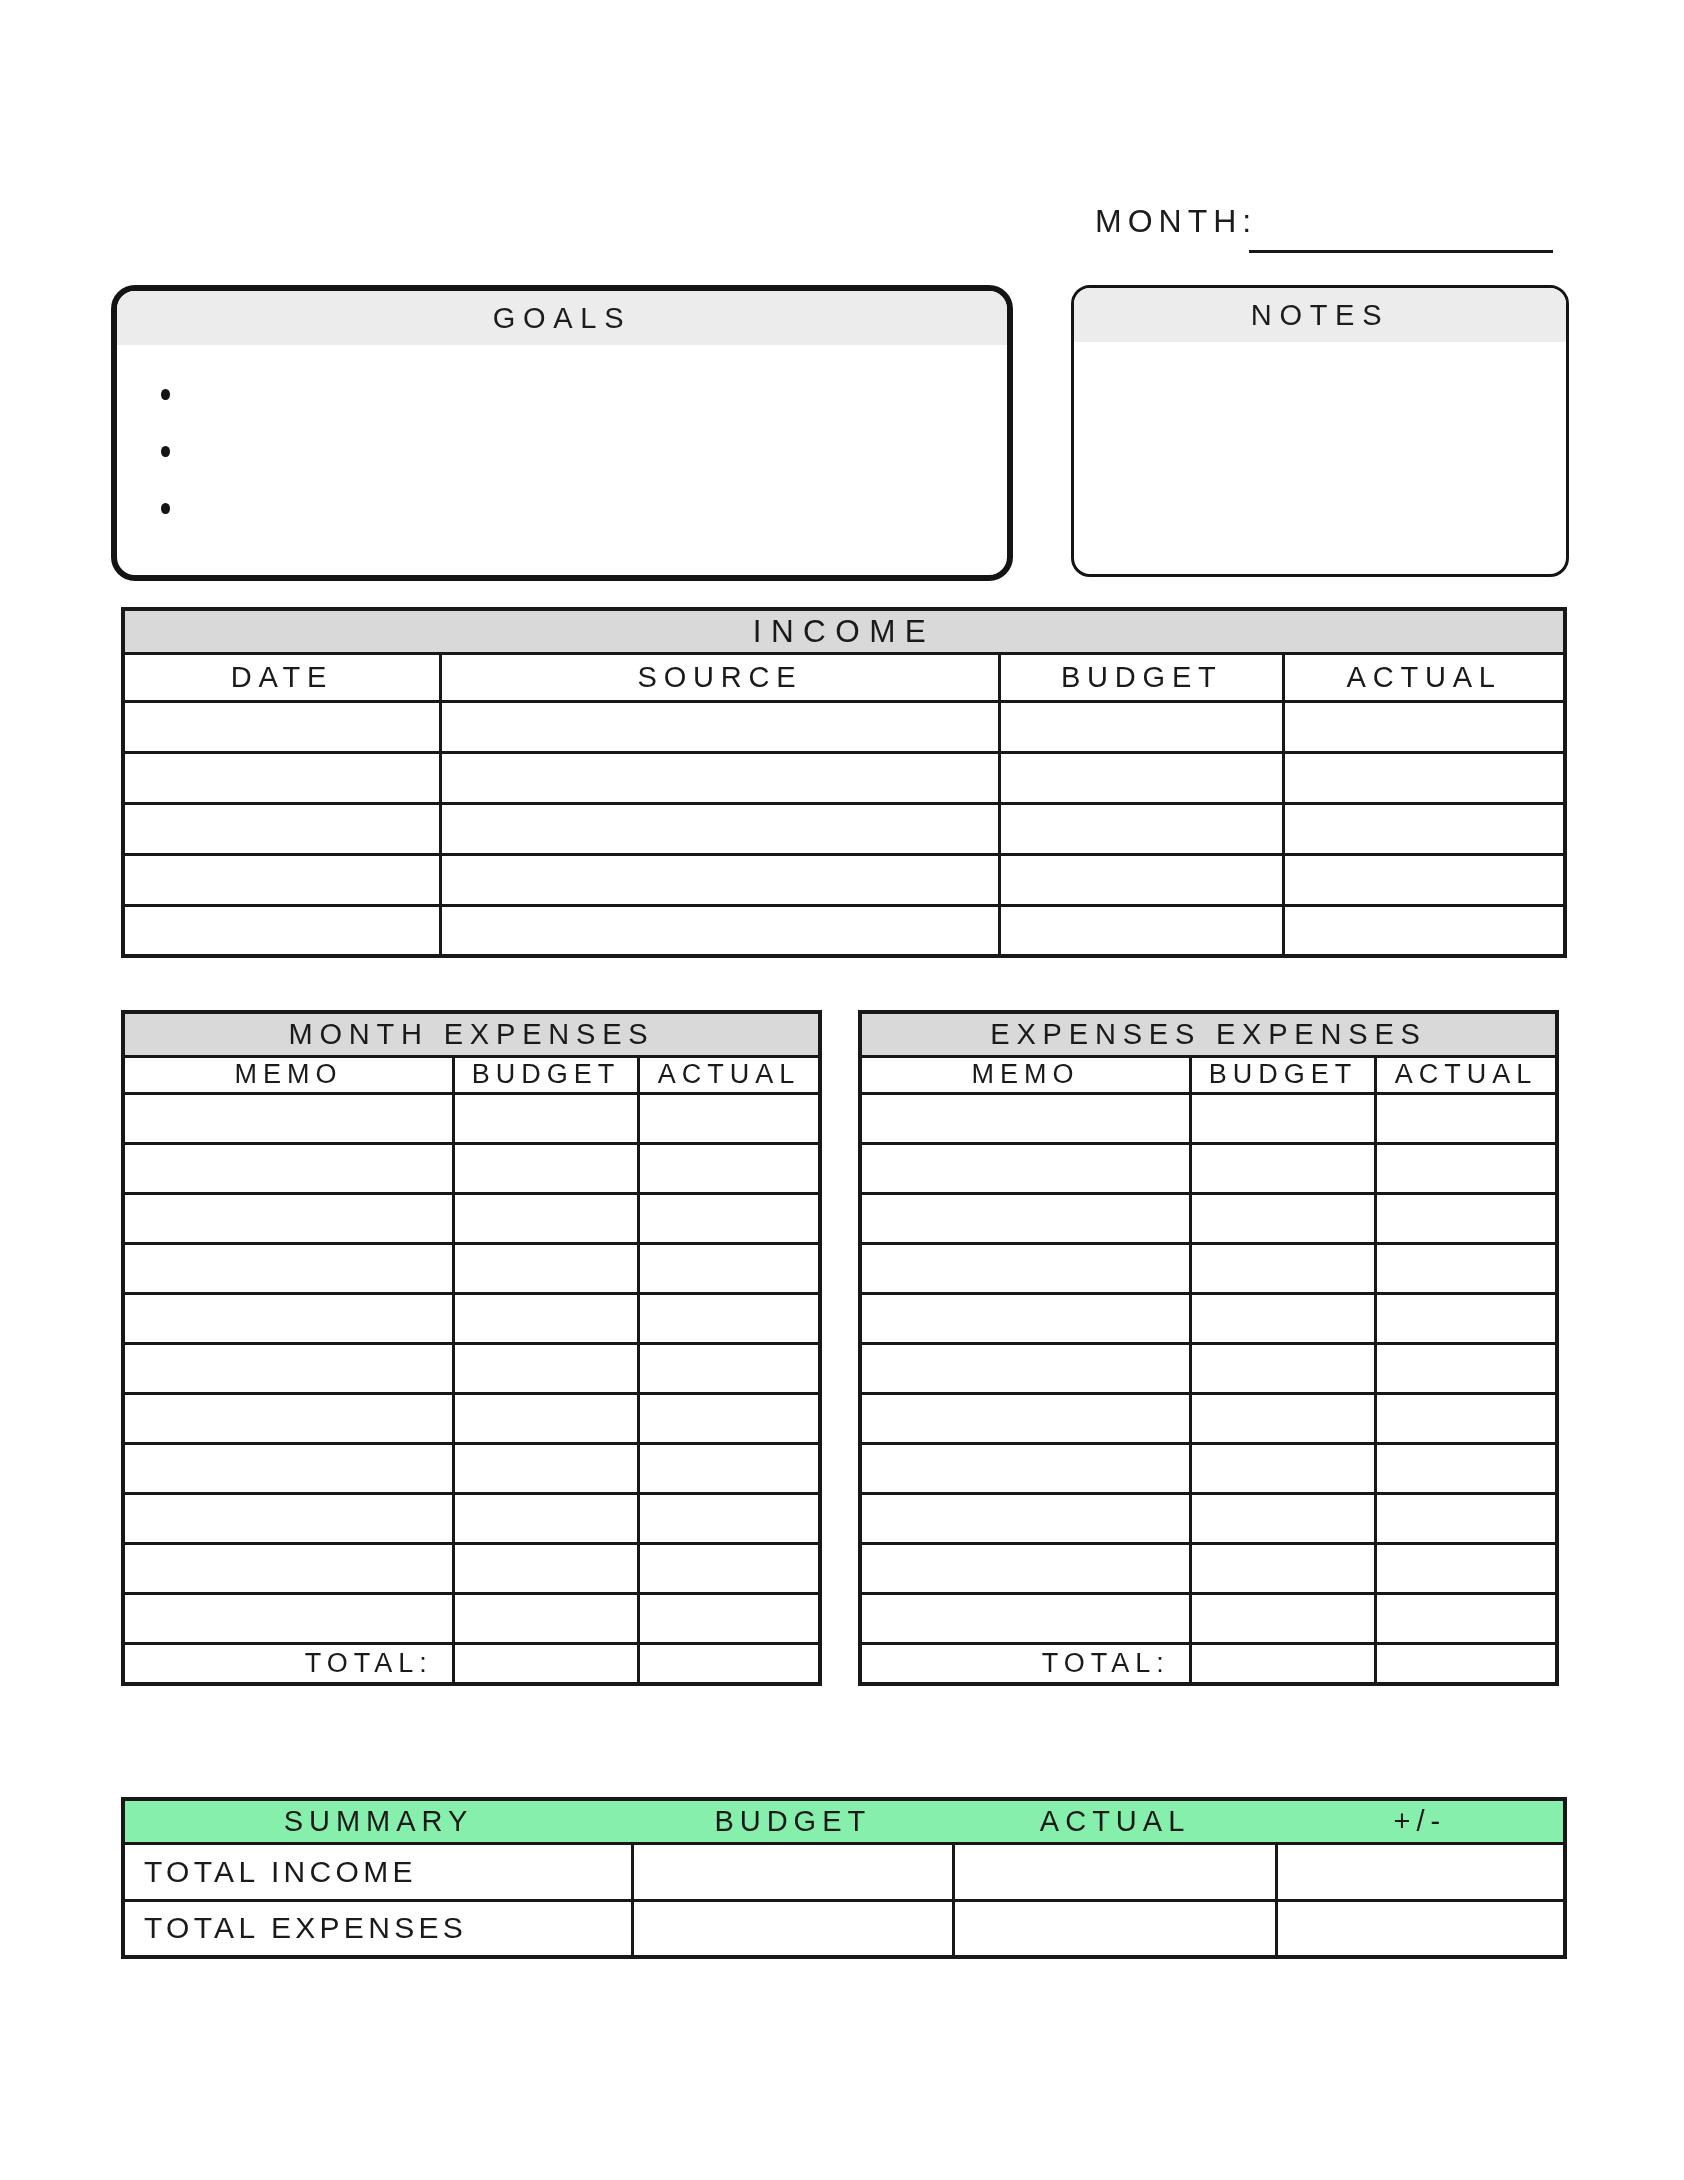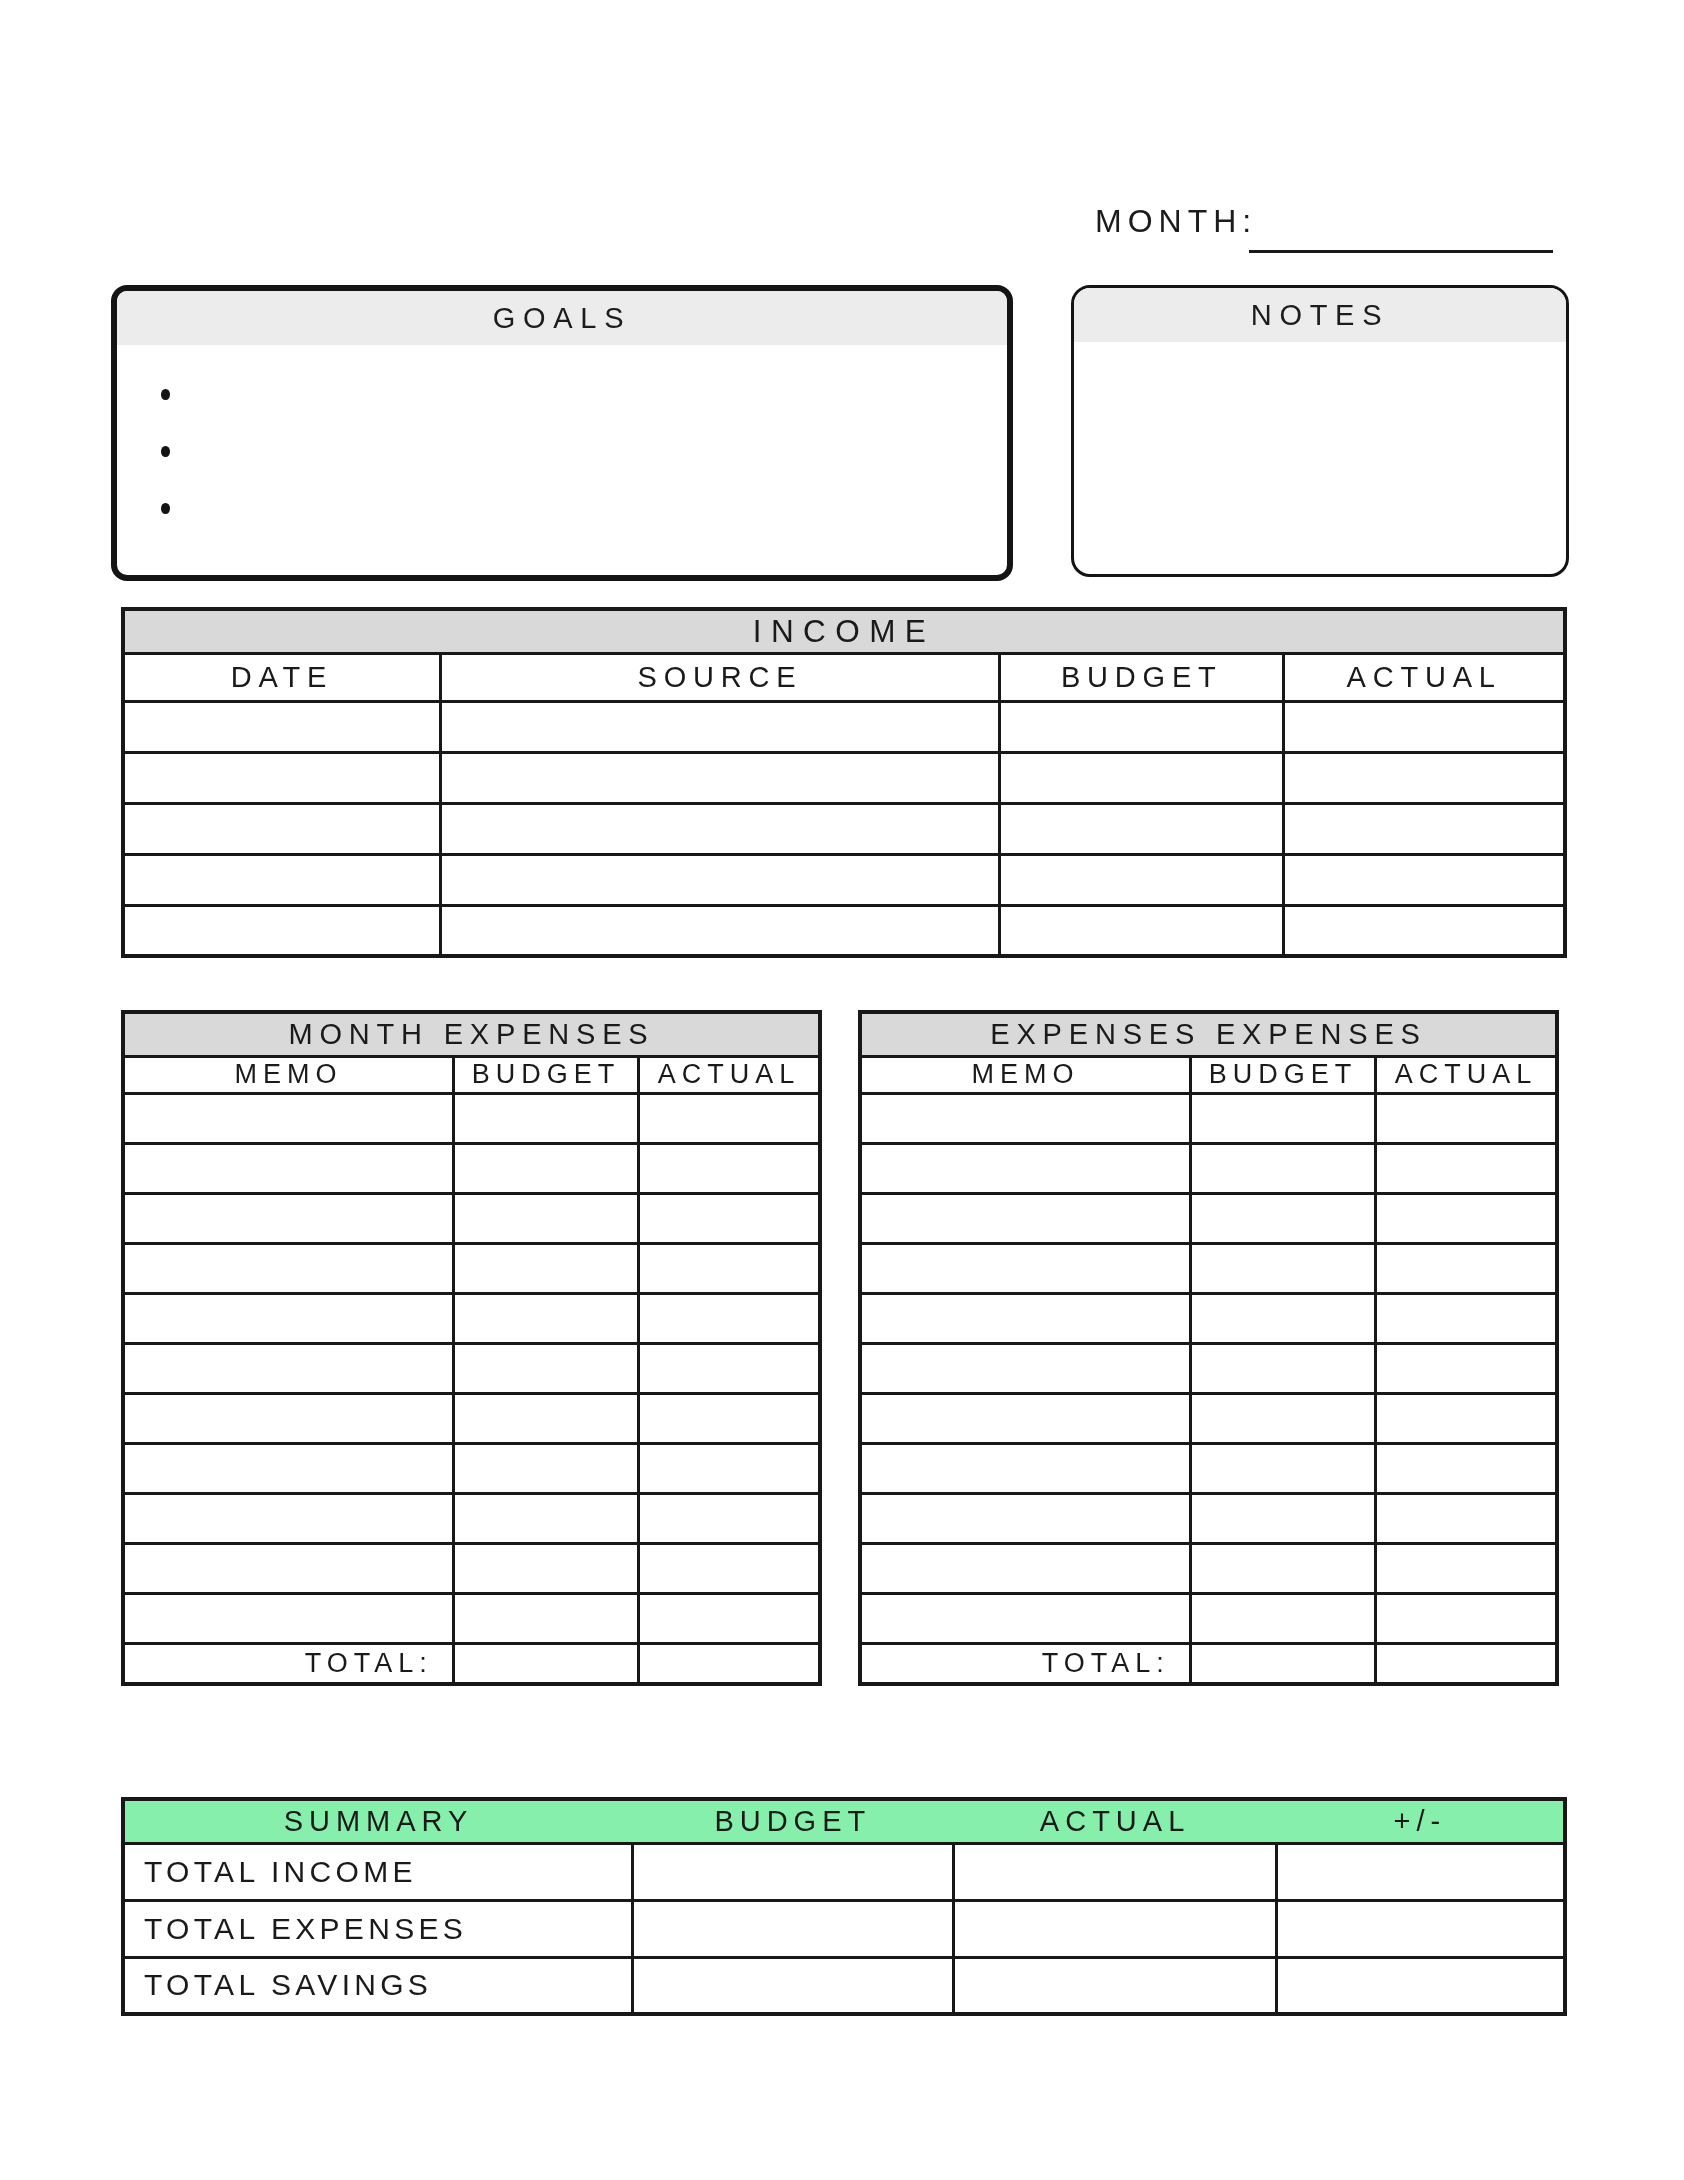--- a/index.html
+++ b/index.html
@@ -50,21 +50,21 @@
     position: absolute;
     background: #ffffff;
     overflow: hidden;
     display: flex;
     flex-direction: column;
   }
   .panel.goals {
     left: 111px; top: 285px;
     width: 902px; height: 296px;
     border: 6px solid #141414;
-    border-radius: 16px;
+    border-radius: 24px;
   }
   .panel.notes {
     left: 1071px; top: 285px;
     width: 498px; height: 292px;
     border: 3.4px solid #141414;
     border-radius: 19px;
   }
   .panel-header {
     flex: 0 0 54px;
     background: #ececec;
@@ -456,23 +456,17 @@
           <td></td>
         </tr>
 
         <tr>
           <td class="lbl">TOTAL EXPENSES</td>
           <td></td>
           <td></td>
           <td></td>
         </tr>
 
-        <tr>
-          <td class="lbl">TOTAL SAVINGS</td>
-          <td></td>
-          <td></td>
-          <td></td>
-        </tr>
       </tbody>
   </table>
 
 </div>
 
 
 </body></html>

